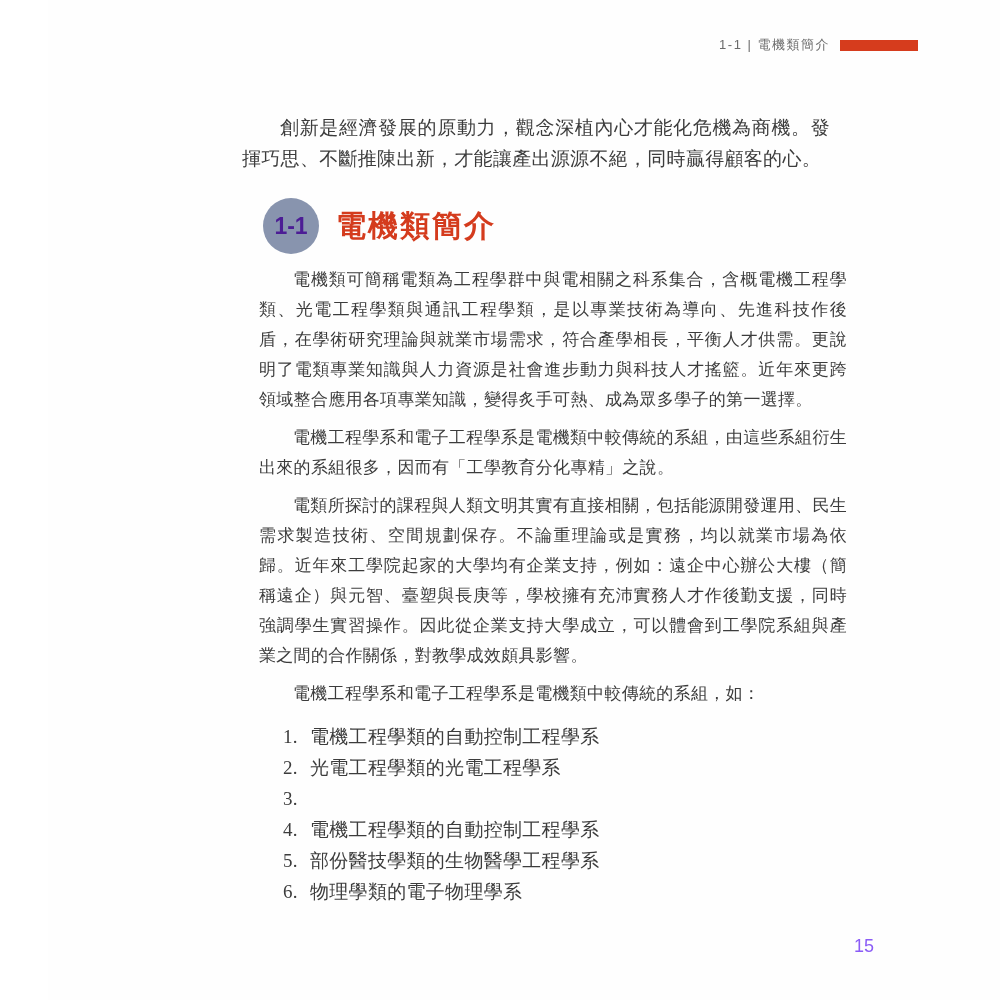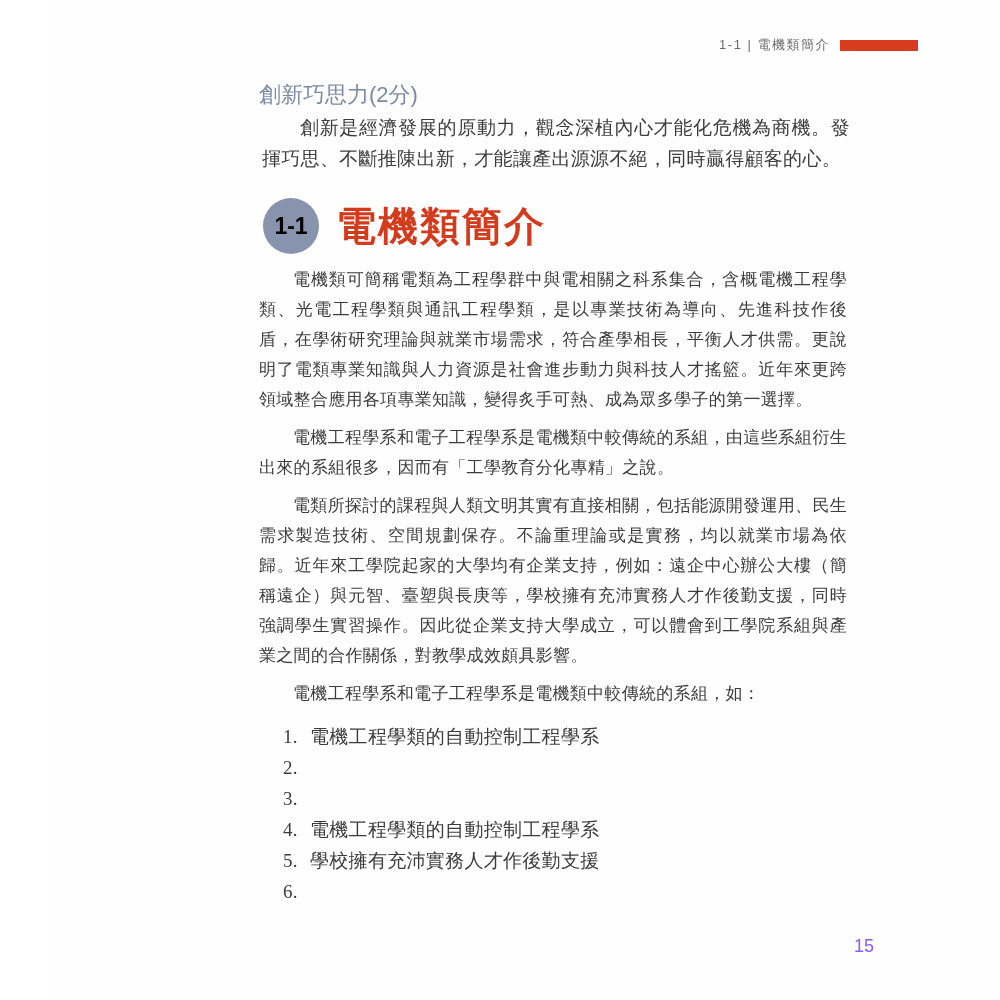--- a/index.html
+++ b/index.html
@@ -46,21 +46,21 @@
     position: absolute;
     top: 80px;
     left: 211px;
     font-family: "Liberation Sans", "DejaVu Sans", sans-serif;
     font-size: 22px;
     color: #7b8aa3;
   }
   .intro-paragraph {
     position: absolute;
     top: 112px;
-    left: 214px;
+    left: 194px;
     width: 588px;
     font-size: 19px;
     line-height: 31px;
     text-align: justify;
     text-indent: 2em;
     margin: 0;
     letter-spacing: 0.3px;
   }
 
   
@@ -70,31 +70,31 @@
     left: 215px;
     display: flex;
     align-items: center;
     gap: 17px;
   }
   .section-badge {
     width: 56px;
     height: 56px;
     border-radius: 50%;
     background: #8894ae;
-    color: #000000;
+    color: #4c1d95;
     font-family: "Liberation Sans", "DejaVu Sans", sans-serif;
     font-size: 23px;
     font-weight: bold;
     display: flex;
     align-items: center;
     justify-content: center;
   }
   .section-title {
     font-family: "Liberation Sans", "DejaVu Sans", sans-serif;
-    font-size: 40px;
+    font-size: 30px;
     font-weight: bold;
     color: #d43b1d;
     letter-spacing: 2px;
   }
 
   
   .body-col {
     position: absolute;
     top: 265px;
     left: 211px;
@@ -138,54 +138,55 @@
 </head>
 <body>
 
 <div class="page">
 
   <div class="running-header">
     <span class="rh-text">1-1 | 電機類簡介</span>
     <div class="rh-bar"></div>
   </div>
 
-  <div class="intro-heading">創新巧思力(2分)</div>
   <p class="intro-paragraph">創新是經濟發展的原動力，觀念深植內心才能化危機為商機。發揮巧思、不斷推陳出新，才能讓產出源源不絕，同時贏得顧客的心。</p>
 
   <div class="section-heading">
     <div class="section-badge">1-1</div>
     <div class="section-title">電機類簡介</div>
   </div>
 
   <div class="body-col">
     <p class="para">電機類可簡稱電類為工程學群中與電相關之科系集合，含概電機工程學類、光電工程學類與通訊工程學類，是以專業技術為導向、先進科技作後盾，在學術研究理論與就業市場需求，符合產學相長，平衡人才供需。更說明了電類專業知識與人力資源是社會進步動力與科技人才搖籃。近年來更跨領域整合應用各項專業知識，變得炙手可熱、成為眾多學子的第一選擇。</p>
     <p class="para">電機工程學系和電子工程學系是電機類中較傳統的系組，由這些系組衍生出來的系組很多，因而有「工學教育分化專精」之說。</p>
     <p class="para">電類所探討的課程與人類文明其實有直接相關，包括能源開發運用、民生需求製造技術、空間規劃保存。不論重理論或是實務，均以就業市場為依歸。近年來工學院起家的大學均有企業支持，例如：遠企中心辦公大樓（簡稱遠企）與元智、臺塑與長庚等，學校擁有充沛實務人才作後勤支援，同時強調學生實習操作。因此從企業支持大學成立，可以體會到工學院系組與產業之間的合作關係，對教學成效頗具影響。</p>
     <p class="para">電機工程學系和電子工程學系是電機類中較傳統的系組，如：</p>
 
     <ul class="derived-list">
       <li>
         <span class="li-num">1.</span>
         <span>電機工程學類的自動控制工程學系</span>
       </li>
       <li>
         <span class="li-num">2.</span>
+        <span>光電工程學類的光電工程學系</span>
       </li>
       <li>
         <span class="li-num">3.</span>
       </li>
       <li>
         <span class="li-num">4.</span>
         <span>電機工程學類的自動控制工程學系</span>
       </li>
       <li>
         <span class="li-num">5.</span>
-        <span>學校擁有充沛實務人才作後勤支援</span>
+        <span>部份醫技學類的生物醫學工程學系</span>
       </li>
       <li>
         <span class="li-num">6.</span>
+        <span>物理學類的電子物理學系</span>
       </li>
     </ul>
   </div>
 
   <div class="page-number">15</div>
 
 </div>
 
 </body></html>

